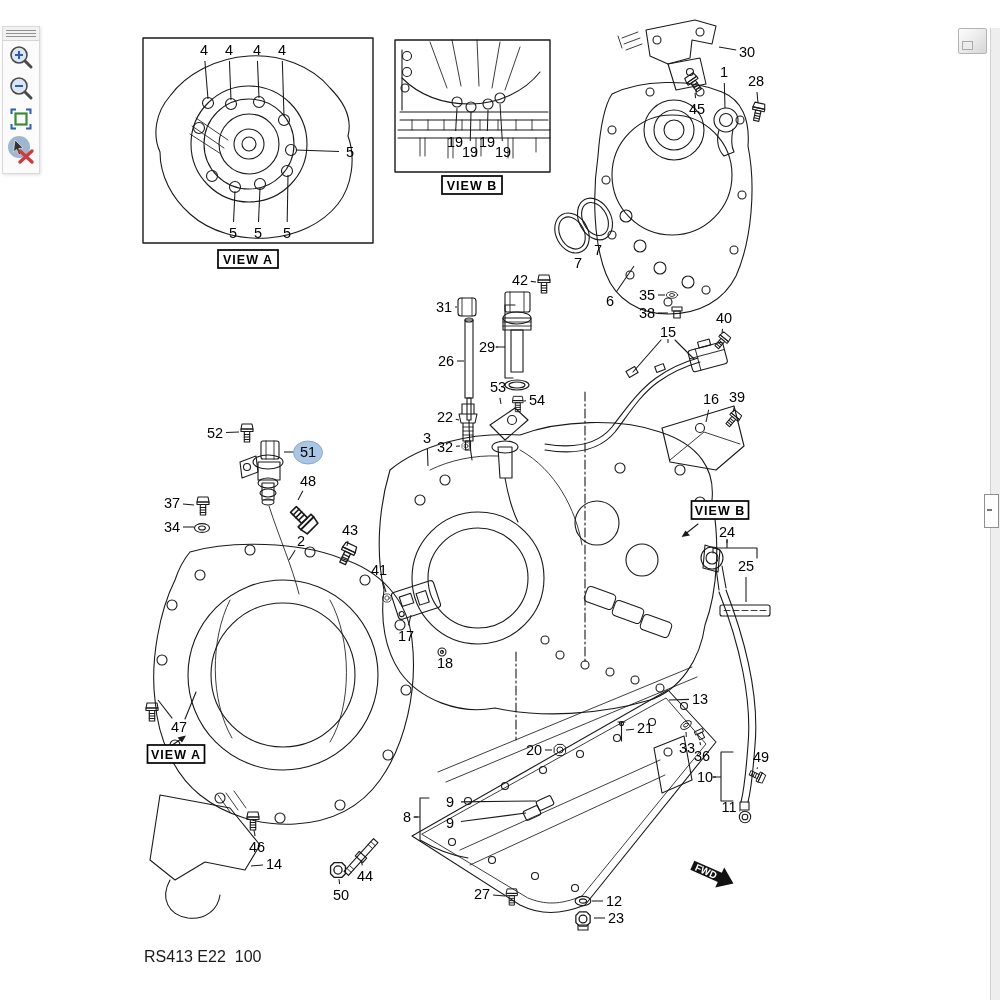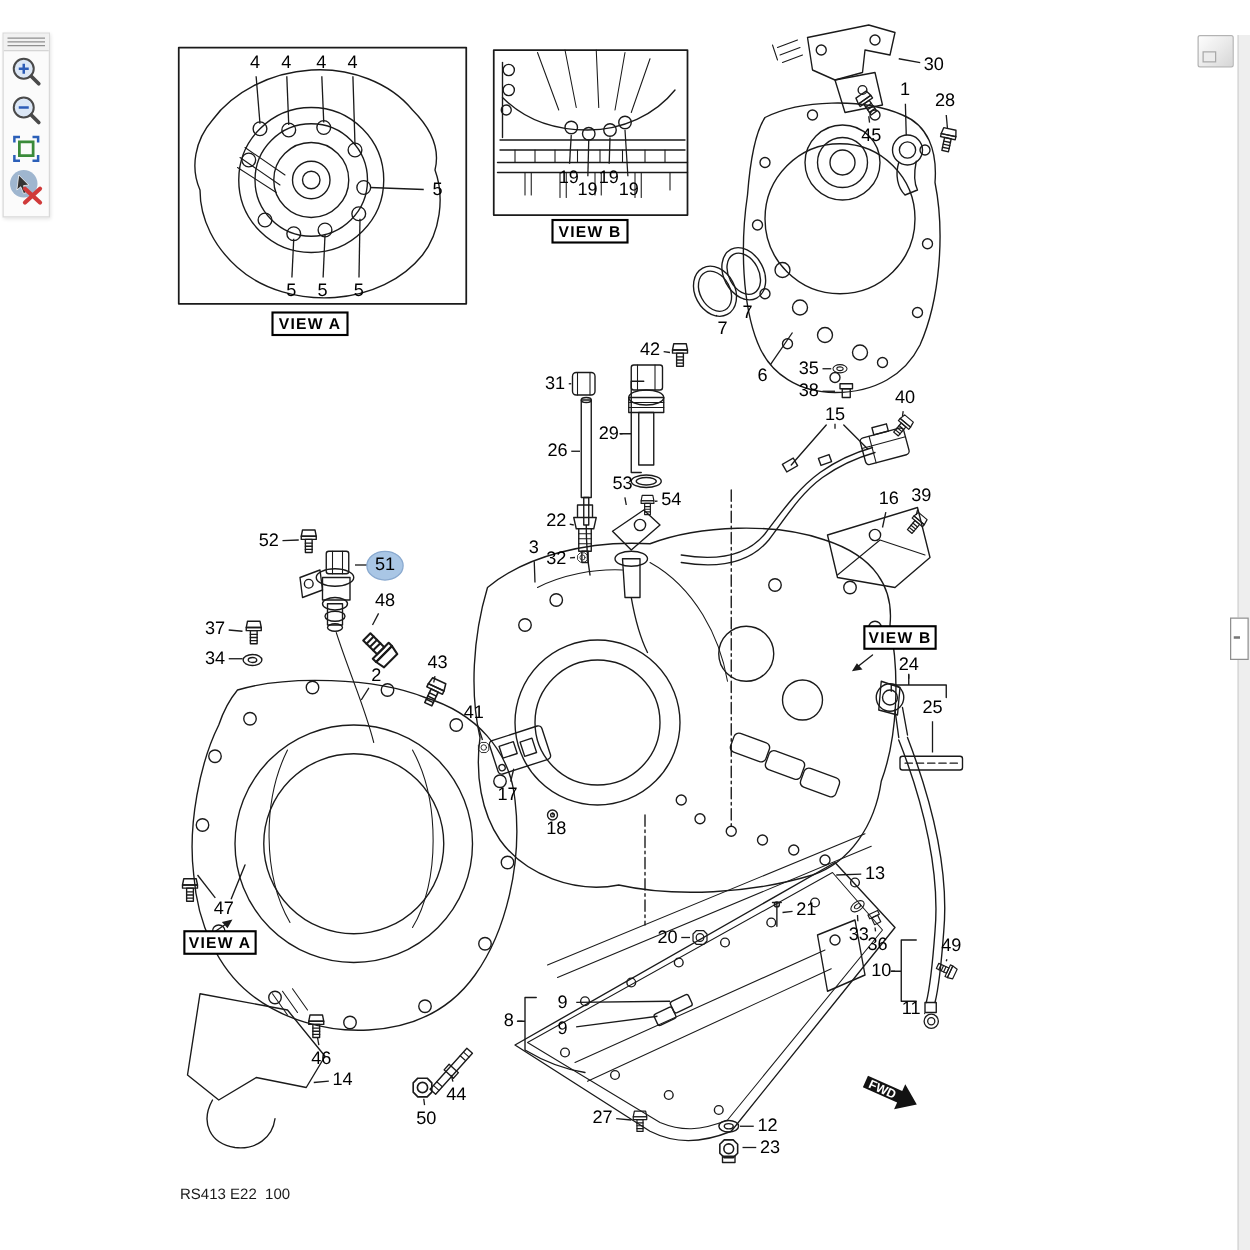--- a/index.html
+++ b/index.html
@@ -29,21 +29,21 @@
         justify-content:center;cursor:pointer}
   .pageicon{position:absolute;left:958px;top:28px;width:27px;height:24px;border:1px solid #b3b3b3;
             border-radius:2px;background:linear-gradient(135deg,#fdfdfd 0%,#e9e9e9 55%,#d6d6d6 100%)}
   .pageicon .sq{position:absolute;left:3px;bottom:3px;width:9px;height:7px;background:#ececec;
             border:1px solid #a9a9a9}
   .vtrack{position:absolute;right:0;top:28px;width:9px;height:972px;background:#eeeeee;
           border-left:1px solid #d2d2d2}
   .vthumb{position:absolute;left:984px;top:494px;width:15px;height:34px;background:#ffffff;
           border:1.5px solid #8f8f8f;box-sizing:border-box}
   .vthumb i{position:absolute;left:2px;top:14px;width:5px;height:1.5px;background:#777}
-  .footer{position:absolute;left:144px;top:948px;font-size:12px;color:#1a1a1a;white-space:pre}
+  .footer{position:absolute;left:144px;top:948px;font-size:16px;color:#1a1a1a;white-space:pre}
 </style>
 </head>
 <body>
 
 <div class="stage">
 
   <svg class="diagram" width="1000" height="1000" viewBox="0 0 1000 1000">
     <g id="art">
       <defs>
         <g id="g-bolt">

